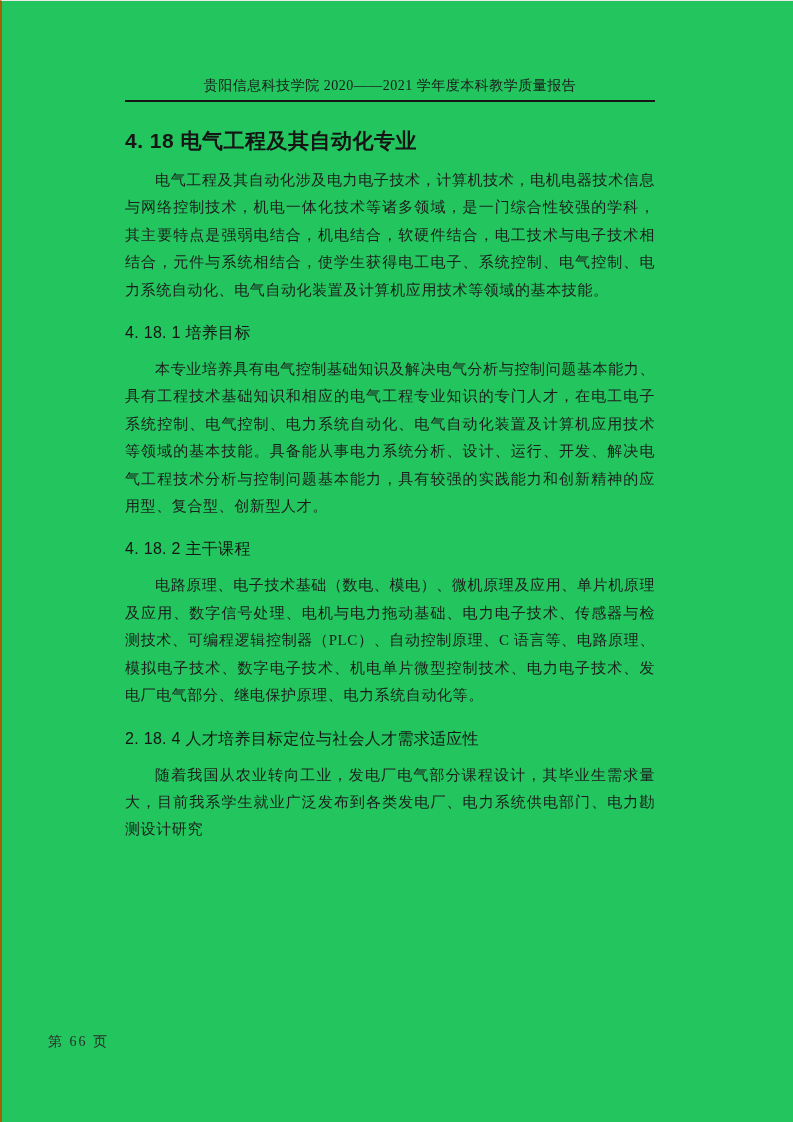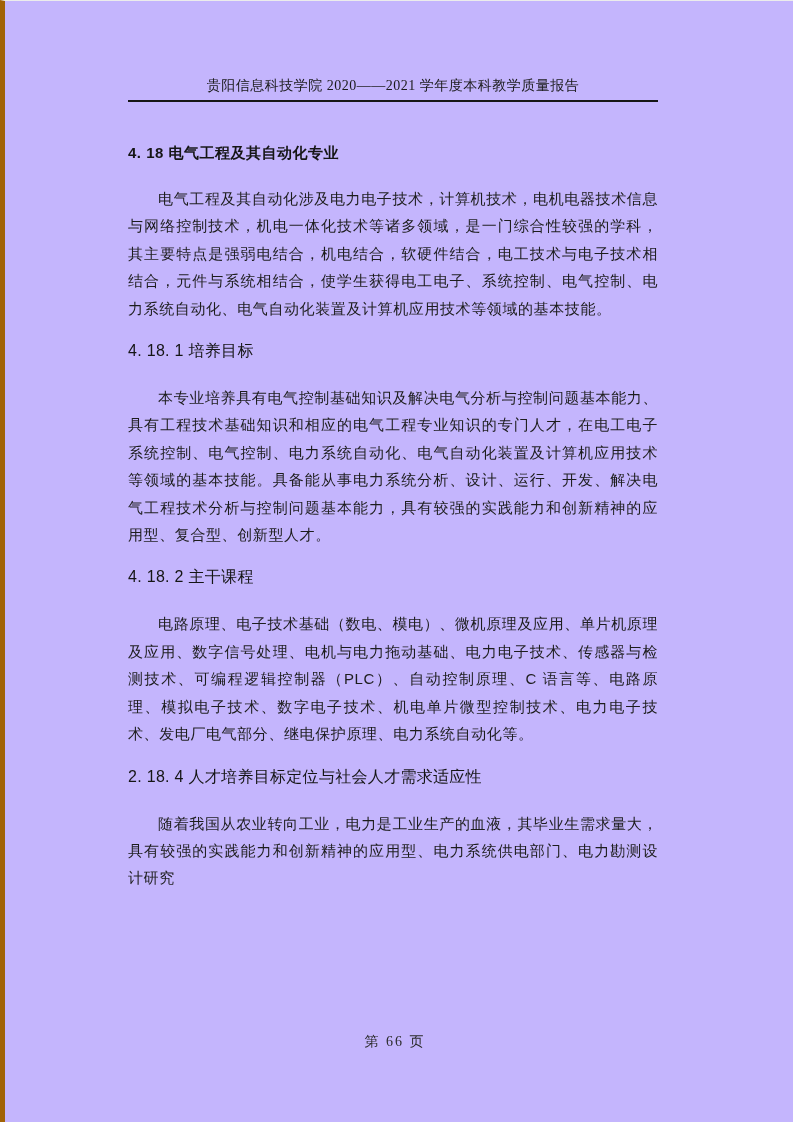--- a/index.html
+++ b/index.html
@@ -4,22 +4,22 @@
 <style>
   html, body {
     margin: 0;
     padding: 0;
     background: #ffffff;
   }
   .page {
     position: relative;
     width: 793px;
     height: 1122px;
-    background: #c4b5fd;
-    border-left: 5px solid #a16207;
+    background: #22c55e;
+    border-left: 2px solid #a16207;
     border-top: 1px solid #ececec;
     box-sizing: border-box;
     overflow: hidden;
     color: #1e1e1e;
   }
   .content {
     position: absolute;
     left: 123px;
     width: 530px;
     top: 0;
@@ -33,55 +33,55 @@
     color: #1a1a1a;
     white-space: nowrap;
   }
   .header-rule {
     margin-top: 5px;
     height: 0;
     border: none;
     border-top: 2px solid #161616;
   }
   .doc-title {
-    margin-top: 42px;
+    margin-top: 25px;
     font-family: "Liberation Sans", "DejaVu Sans", sans-serif;
     font-weight: bold;
-    font-size: 15px;
+    font-size: 21px;
     letter-spacing: 0.5px;
     color: #151515;
   }
   .para {
-    margin-top: 22px;
-    font-family: Liberation Sans, sans-serif;
+    margin-top: 12px;
+    font-family: Liberation Serif, serif;
     font-size: 15px;
     line-height: 27.4px;
     letter-spacing: 0.6px;
     text-align: justify;
     text-indent: 2em;
     color: #1d1d1d;
   }
   .section-heading {
     margin-top: 19px;
     font-family: "Liberation Sans", "DejaVu Sans", sans-serif;
     font-weight: normal;
     font-size: 16px;
     letter-spacing: 0.3px;
     color: #151515;
   }
   .page-footer {
     position: absolute;
     left: 0;
     right: 8px;
     top: 1032px;
-    text-align: center;
     font-family: "Liberation Serif", "DejaVu Serif", serif;
     font-size: 14px;
     letter-spacing: 2px;
     color: #2a2a2a;
+    padding-left: 46px;
   }
 </style>
 </head>
 <body>
 
 <div class="page">
   <div class="content">
 
     <div class="running-header">贵阳信息科技学院 2020——2021 学年度本科教学质量报告</div>
 
@@ -92,18 +92,18 @@
     <p class="para">电气工程及其自动化涉及电力电子技术，计算机技术，电机电器技术信息与网络控制技术，机电一体化技术等诸多领域，是一门综合性较强的学科，其主要特点是强弱电结合，机电结合，软硬件结合，电工技术与电子技术相结合，元件与系统相结合，使学生获得电工电子、系统控制、电气控制、电力系统自动化、电气自动化装置及计算机应用技术等领域的基本技能。</p>
 
     <div class="section-heading">4. 18. 1 培养目标</div>
     <p class="para">本专业培养具有电气控制基础知识及解决电气分析与控制问题基本能力、具有工程技术基础知识和相应的电气工程专业知识的专门人才，在电工电子系统控制、电气控制、电力系统自动化、电气自动化装置及计算机应用技术等领域的基本技能。具备能从事电力系统分析、设计、运行、开发、解决电气工程技术分析与控制问题基本能力，具有较强的实践能力和创新精神的应用型、复合型、创新型人才。</p>
 
     <div class="section-heading">4. 18. 2 主干课程</div>
     <p class="para">电路原理、电子技术基础（数电、模电）、微机原理及应用、单片机原理及应用、数字信号处理、电机与电力拖动基础、电力电子技术、传感器与检测技术、可编程逻辑控制器（PLC）、自动控制原理、C 语言等、电路原理、模拟电子技术、数字电子技术、机电单片微型控制技术、电力电子技术、发电厂电气部分、继电保护原理、电力系统自动化等。</p>
 
 
     <div class="section-heading">2. 18. 4 人才培养目标定位与社会人才需求适应性</div>
-    <p class="para">随着我国从农业转向工业，电力是工业生产的血液，其毕业生需求量大，具有较强的实践能力和创新精神的应用型、电力系统供电部门、电力勘测设计研究</p>
+    <p class="para">随着我国从农业转向工业，发电厂电气部分课程设计，其毕业生需求量大，目前我系学生就业广泛发布到各类发电厂、电力系统供电部门、电力勘测设计研究</p>
 
   </div>
 
   <div class="page-footer">第 66 页</div>
 </div>
 
 </body></html>

